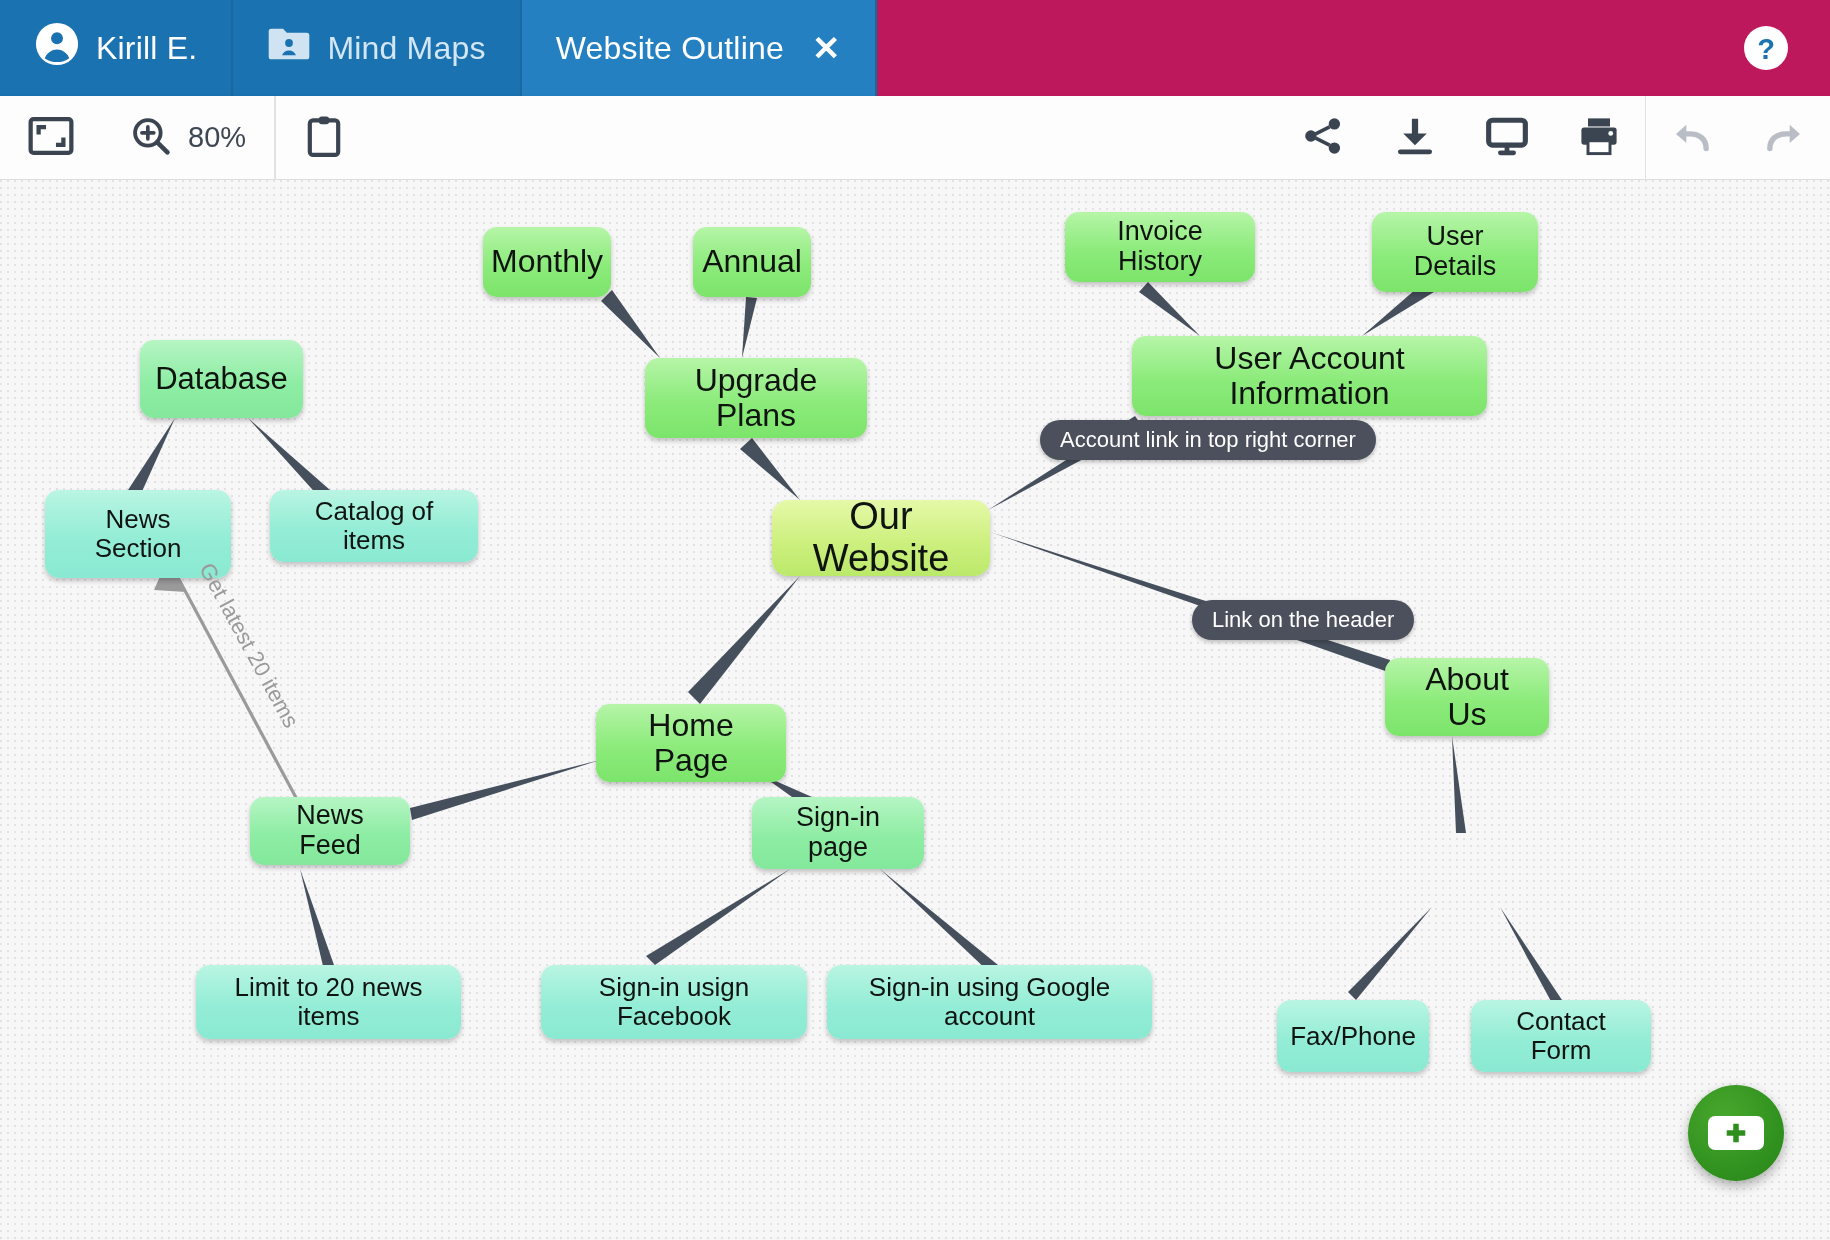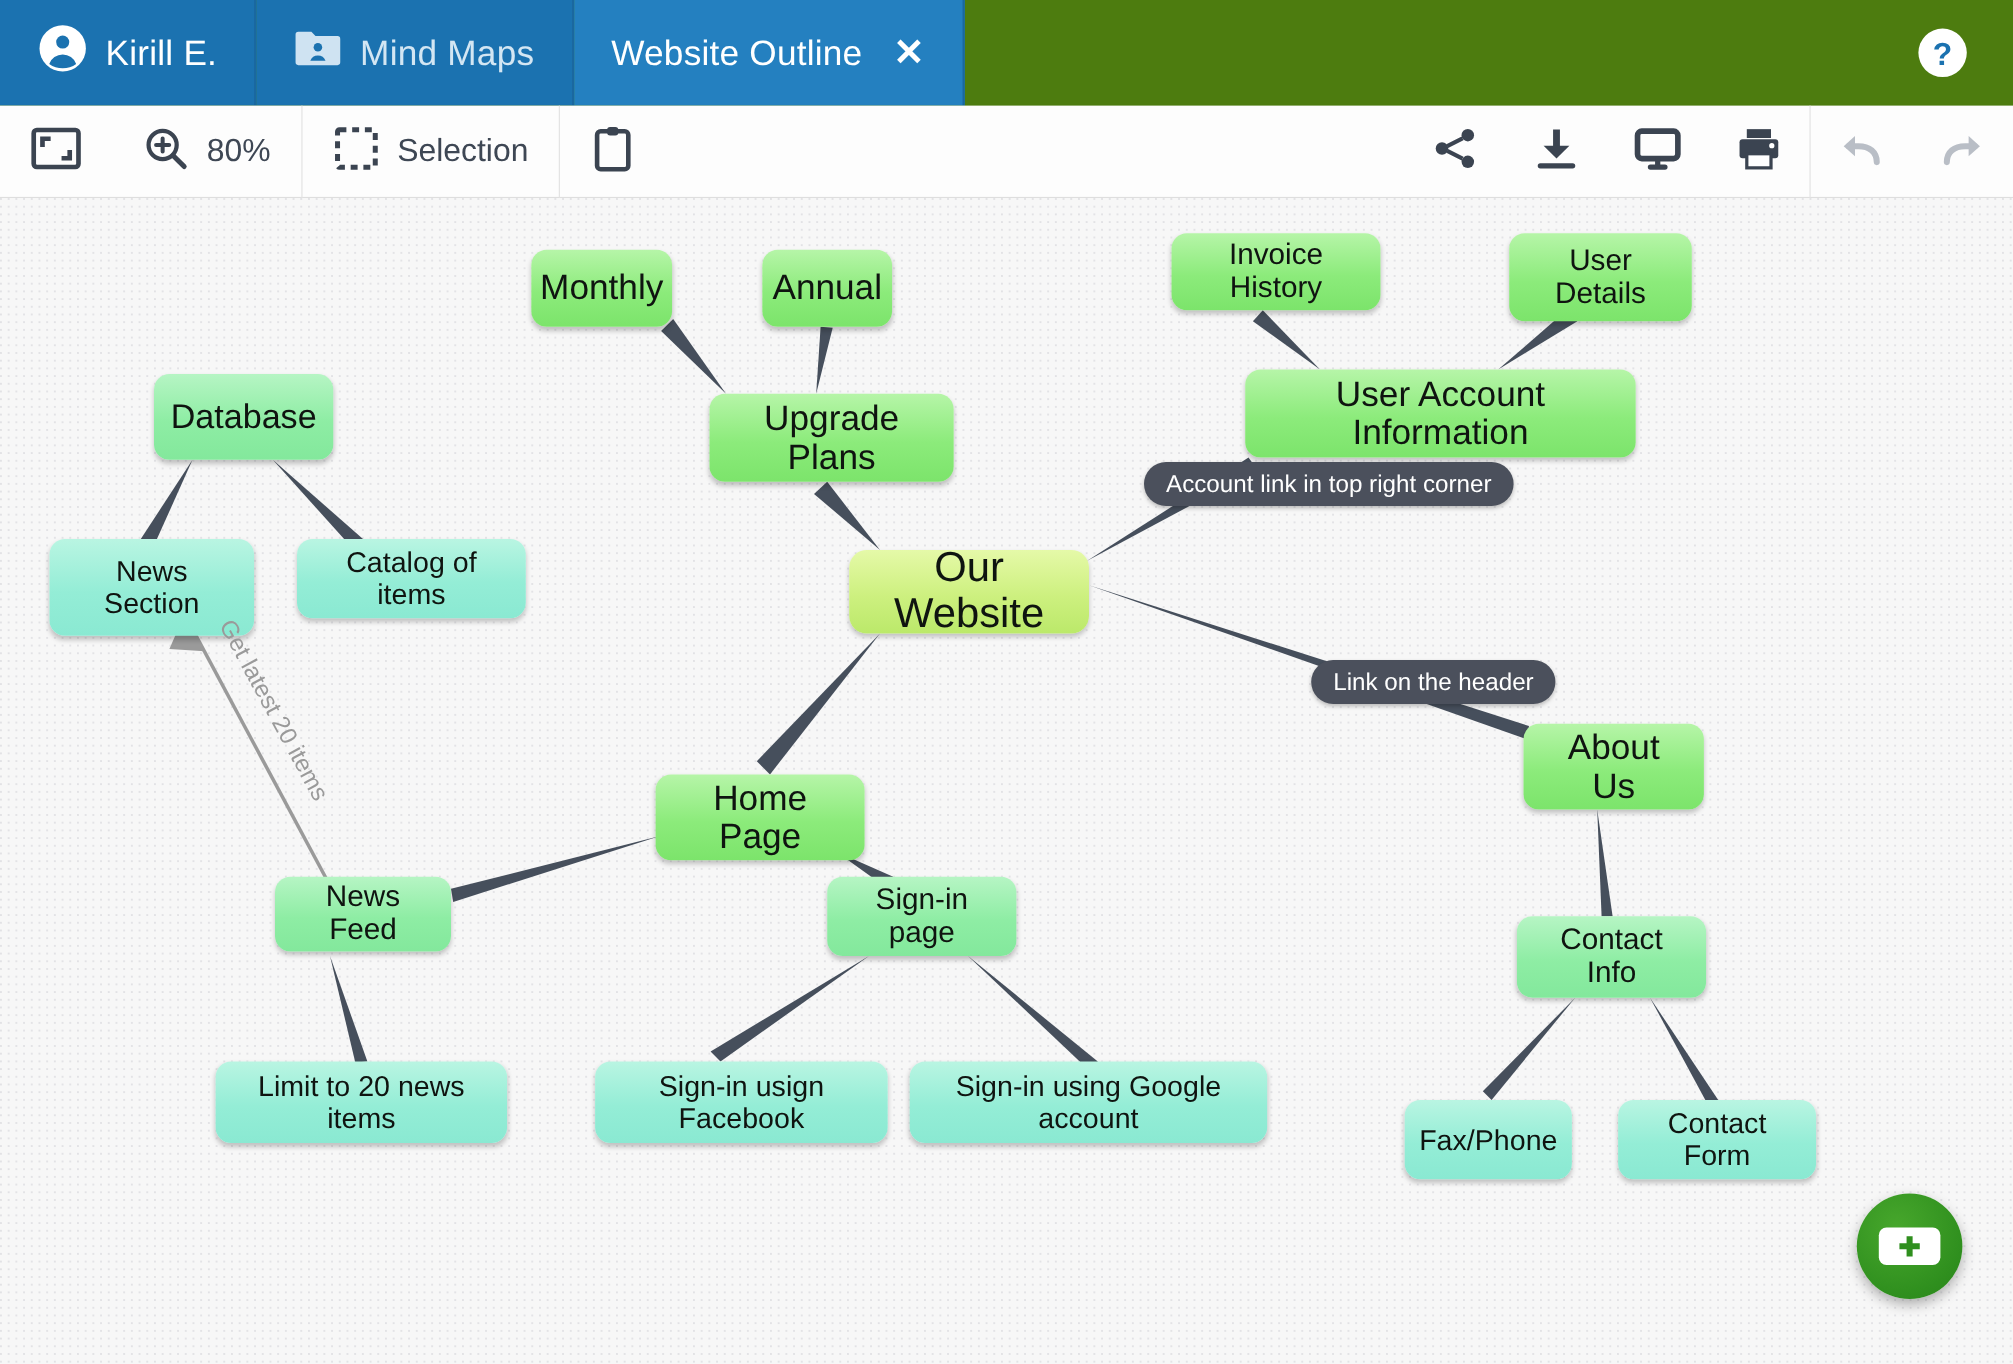--- a/index.html
+++ b/index.html
@@ -6,21 +6,21 @@
   html, body {
     width:1830px; height:1240px;
     font-family:"Liberation Sans", sans-serif;
     overflow:hidden;
     background:#f4f4f4;
   }
 
   
   .header{
     position:absolute; top:0; left:0; width:1830px; height:100px;
-    background:#4d7c0f; display:flex; align-items:stretch;
+    background:#be185d; display:flex; align-items:stretch;
   }
   .tab{
     display:flex; align-items:center; gap:16px;
     padding:0 34px; height:96px; cursor:pointer;
     color:#ffffff; font-size:32px; letter-spacing:.2px;
     border-right:2px solid #1a689f;
   }
   .tab-user{ background:#1b72b0; }
   .tab-folder{ background:#1b72b0; color:#d3e6f3; }
   .tab-active{ background:#2480c0; border-right:2px solid #1a689f; }
@@ -173,28 +173,20 @@
         <circle cx="10.2" cy="10.2" r="7.3" fill="none" stroke="#3b4451" stroke-width="2.2"></circle>
         <path d="M10.2 6.8v6.8M6.8 10.2h6.8" stroke="#3b4451" stroke-width="2.1" stroke-linecap="round"></path>
         <path d="M15.6 15.6L21.4 21.4" stroke="#3b4451" stroke-width="2.6" stroke-linecap="round"></path>
       </svg>
     </span>
     <span class="tb-text">80%</span>
   </div>
 
   <div class="tb-sep"></div>
 
-  <div class="tb-btn">
-    <span>
-      <svg width="42" height="42" viewBox="0 0 24 24">
-        <rect x="2.2" y="2.2" width="19.6" height="19.6" rx="1" fill="none" stroke="#3b4451" stroke-width="2.6" stroke-dasharray="3.6 3"></rect>
-      </svg>
-    </span>
-    <span class="tb-text">Selection</span>
-  </div>
 
   <div class="tb-sep"></div>
 
   <div class="tb-btn">
     <span>
       <svg width="40" height="44" viewBox="0 0 22 24">
         <rect x="3.2" y="3.4" width="15.6" height="19" rx="1.8" fill="none" stroke="#3b4451" stroke-width="2.3"></rect>
         <rect x="8.2" y="1.3" width="5.6" height="4.2" rx="1.5" fill="#3b4451"></rect>
       </svg>
     </span>
@@ -373,23 +365,20 @@
     </div>
 
   <div class="node lvl-3" style="left:827px; top:785px; width:325px; height:74px;">
     <span>Sign-in using Google account</span>
     </div>
 
   <div class="node lvl-1" style="left:1385px; top:478px; width:164px; height:78px;">
     <span>About Us</span>
     </div>
 
-  <div class="node lvl-2" style="left:1379px; top:653px; width:172px; height:74px;">
-    <span>Contact Info</span>
-    </div>
 
   <div class="node lvl-3" style="left:1277px; top:820px; width:152px; height:72px;">
     <span>Fax/Phone</span>
     </div>
 
   <div class="node lvl-3" style="left:1471px; top:820px; width:180px; height:72px;">
     <span>Contact Form</span>
     </div>
 
   <div class="edge-label" style="left:1040px; top:240px;">

